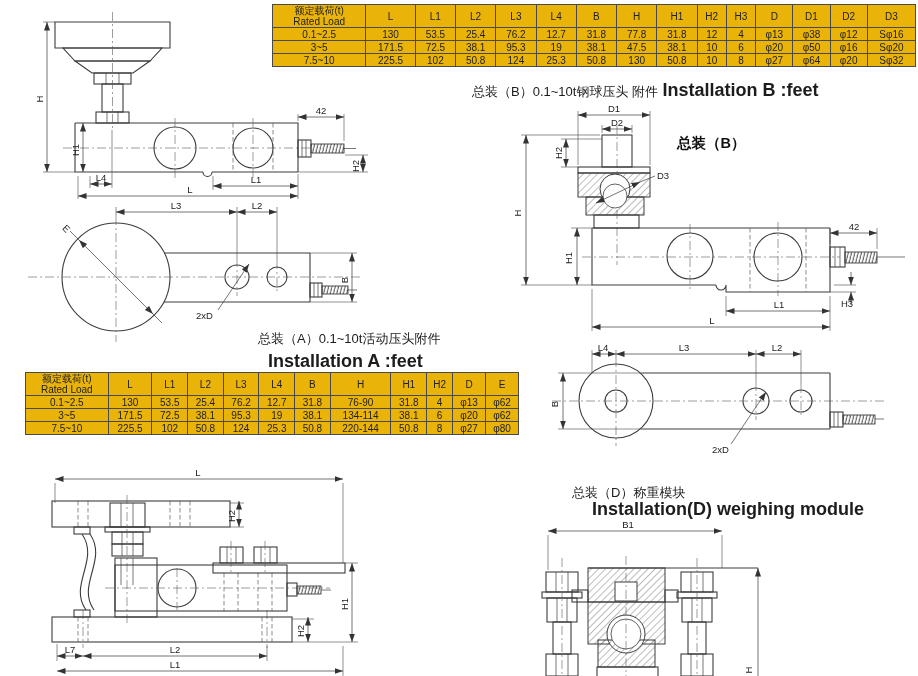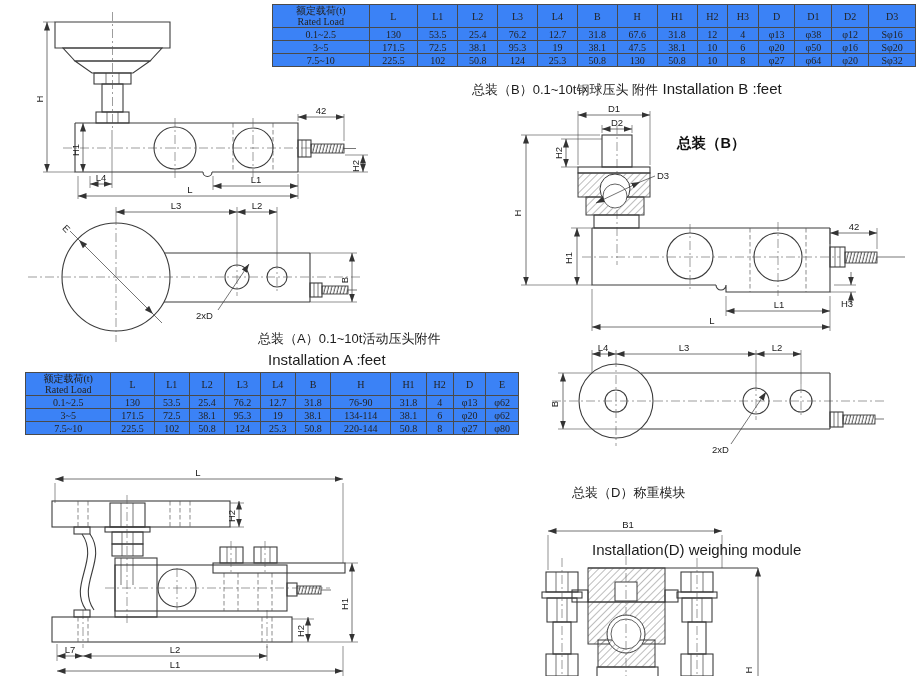--- a/index.html
+++ b/index.html
@@ -1,32 +1,32 @@
 <!DOCTYPE html>
 <html><head>
 <meta charset="utf-8">
 <style>
   html,body{margin:0;padding:0;background:#fff;}
   #page{position:relative;width:918px;height:676px;background:#fff;overflow:hidden;
         font-family:"Liberation Sans","DejaVu Sans",sans-serif;color:#1c1c1c;}
   .abs{position:absolute;}
-  table.spec{border-collapse:collapse;table-layout:auto;background:#3b82f6;font-family:Liberation Serif, serif;}
+  table.spec{border-collapse:collapse;table-layout:auto;background:#eab308;}
   table.spec th,table.spec td{border:1px solid #4a4a4a;text-align:center;vertical-align:middle;
         font-size:10px;line-height:11px;padding:0 2px;color:#222;font-weight:400;}
   table.spec th{white-space:pre-line;height:22px;}
   table.spec td{height:12px;white-space:nowrap;}
   #table-top{left:272px;top:4px;width:644px;}
   #table-mid{left:25px;top:372px;width:494px;}
   .cap-zh{font-weight:normal;font-size:13px;}
-  .cap-en{font-weight:400;font-size:15px;}
+  .cap-en{font-weight:700;font-size:18px;}
   #cap-b{left:472px;top:80px;white-space:nowrap;}
   #cap-a-zh{left:258px;top:330px;width:190px;white-space:nowrap;}
   #cap-a-en{left:268px;top:351px;width:110px;text-align:left;white-space:nowrap;}
   #cap-d-zh{left:572px;top:484px;white-space:nowrap;}
-  #cap-d-en{left:592px;top:499px;white-space:nowrap;margin-top:42px;}
+  #cap-d-en{left:592px;top:499px;white-space:nowrap;}
   svg .ln{fill:none;stroke:#3c3c3c;stroke-width:1.1;}
   svg .tn{fill:none;stroke:#3c3c3c;stroke-width:0.7;}
   svg .dim{fill:none;stroke:#474747;stroke-width:0.75;}
   svg .ext{fill:none;stroke:#474747;stroke-width:0.6;}
   svg .cl{fill:none;stroke:#5a5a5a;stroke-width:0.6;stroke-dasharray:9 3 2 3;}
   svg .hl{fill:none;stroke:#5a5a5a;stroke-width:0.7;stroke-dasharray:4.5 2.5;}
   svg .lbl{font-family:"Liberation Sans","DejaVu Sans",sans-serif;font-size:9.5px;fill:#1c1c1c;}
   svg .big{font-family:"Liberation Sans","DejaVu Sans",sans-serif;font-size:14.5px;font-weight:bold;fill:#111;}
 </style>
 </head>
@@ -292,21 +292,21 @@
       </thead>
       <tbody>
         <tr>
           <td>0.1~2.5</td>
           <td>130</td>
           <td>53.5</td>
           <td>25.4</td>
           <td>76.2</td>
           <td>12.7</td>
           <td>31.8</td>
-          <td>67.6</td>
+          <td>77.8</td>
           <td>31.8</td>
           <td>12</td>
           <td>4</td>
           <td>φ13</td>
           <td>φ38</td>
           <td>φ12</td>
           <td>Sφ16</td>
         </tr>
         <tr>
           <td>3~5</td>

